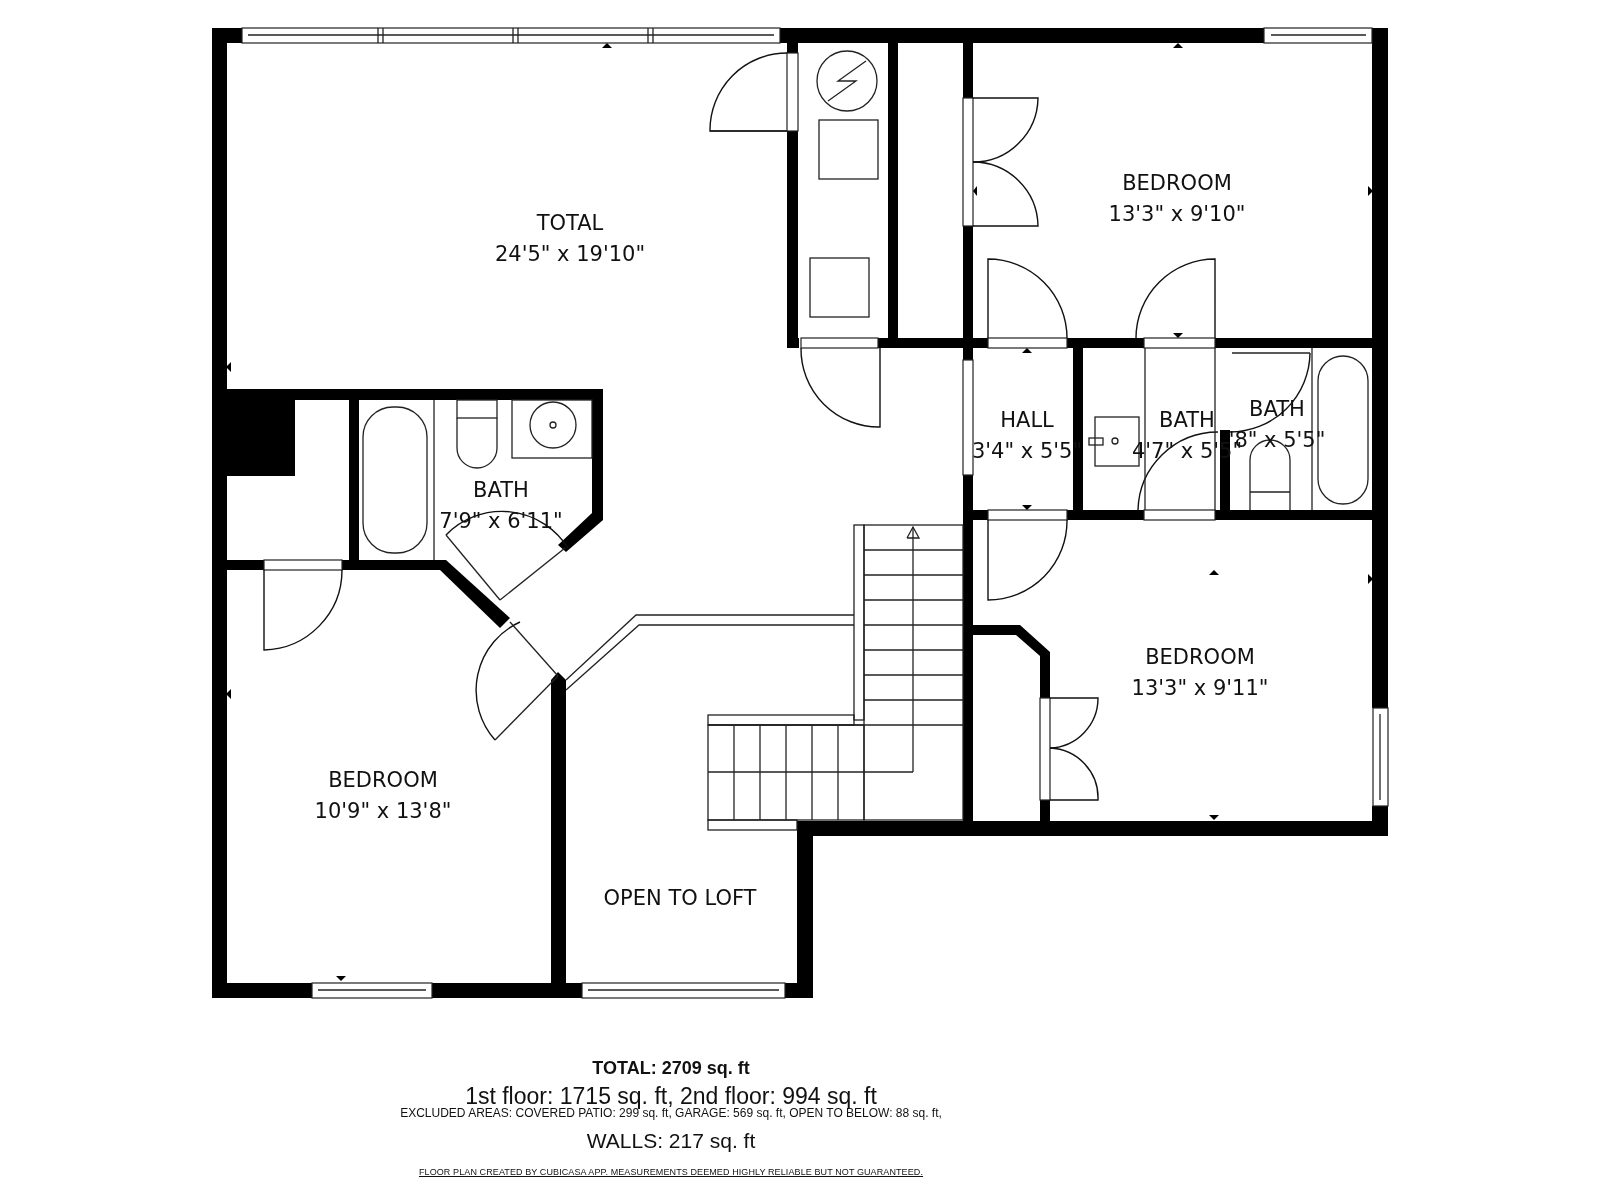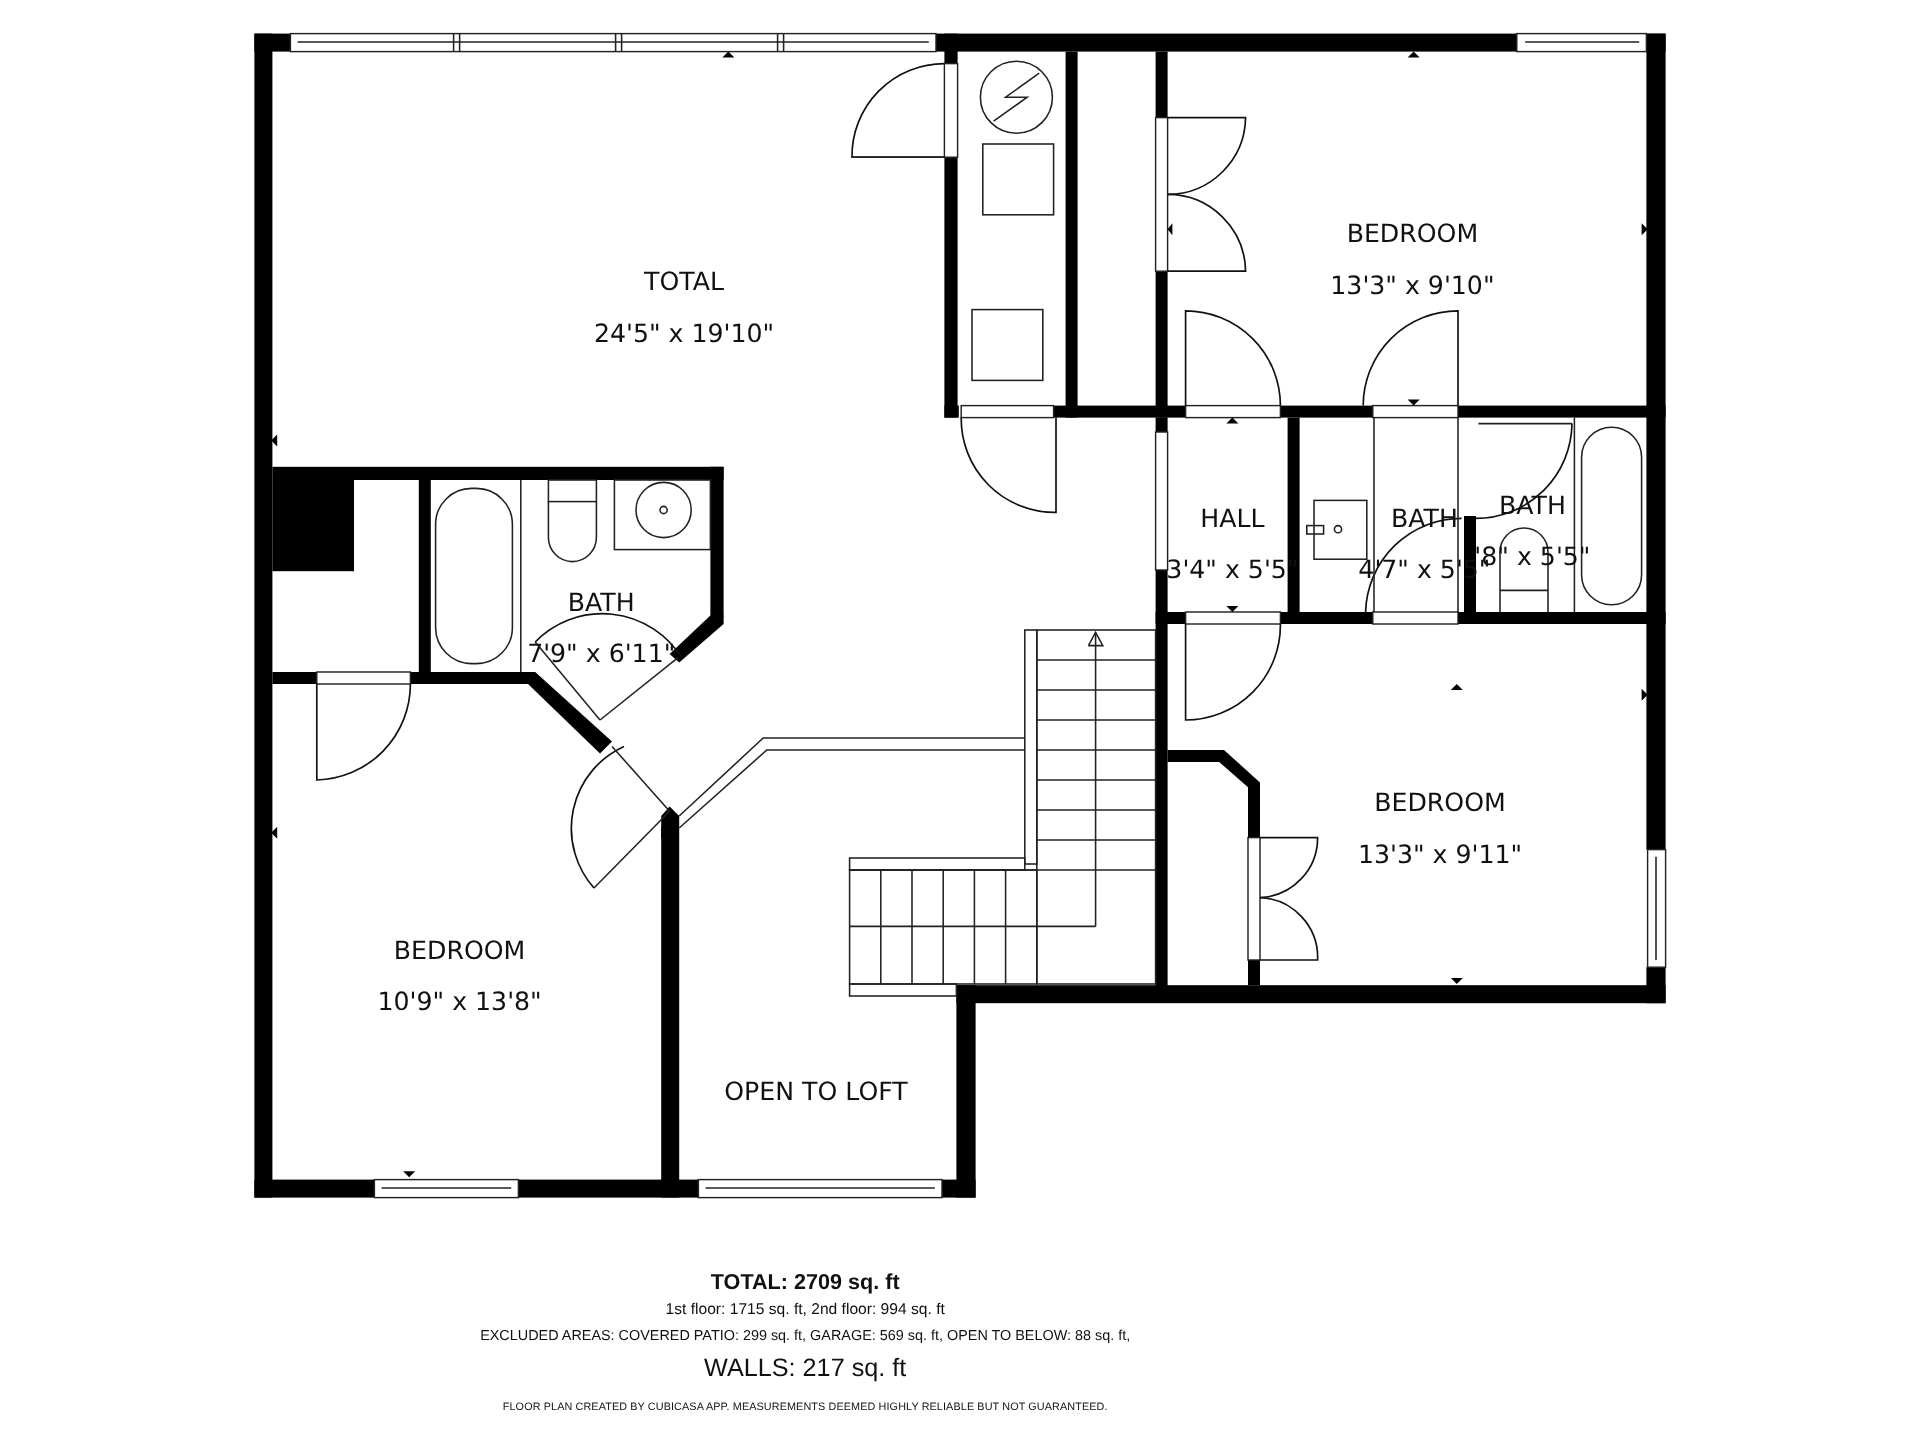--- a/index.html
+++ b/index.html
@@ -7,28 +7,28 @@
          font-family: "DejaVu Sans", "Liberation Sans", sans-serif; color: #111; }
   #plan { position: absolute; left: 0; top: 0; width: 1600px; height: 1200px; }
   .wall { fill: #000; }
   .thin { fill: none; stroke: #222; stroke-width: 1.3; }
   .win  { fill: #fff; stroke: #222; stroke-width: 1.2; }
   .arc  { fill: none; stroke: #111; stroke-width: 1.4; }
   .mark { fill: #000; }
   .room-label { position: absolute; text-align: center; transform: translateX(-50%);
                 font-size: 21px; line-height: 31px; white-space: nowrap; color: #111;
                 font-family: "DejaVu Sans", "Liberation Sans", sans-serif; }
-  .room-label .name, .room-label .dims { display: block; margin-top: 12px; }
+  .room-label .name, .room-label .dims { display: block; }
   .footer { position: absolute; left: 0; width: 1342px; text-align: center; color: #111;
             font-family: "Liberation Sans", "DejaVu Sans", sans-serif; }
   .f-total { top: 1058px; font-size: 18px; font-weight: bold; }
-  .f-floors { top: 1083px; font-size: 13px; }
+  .f-floors { top: 1083px; font-size: 23px; }
   .f-excluded { top: 1106px; font-size: 12px; }
   .f-walls { top: 1129px; font-size: 21px; }
-  .f-disclaimer { top: 1167px; font-size: 9px; letter-spacing: 0.1px; }
+  .f-disclaimer { top: 1167px; font-size: 9px; letter-spacing: 0.1px; text-decoration: underline; }
 </style>
 </head>
 <body>
 
 <svg id="plan" viewBox="0 0 1600 1200" xmlns="http://www.w3.org/2000/svg">
 
   <g>
 
     <rect class="wall" x="212" y="28" width="30" height="15"></rect>
     <rect class="wall" x="780" y="28" width="500" height="15"></rect>

